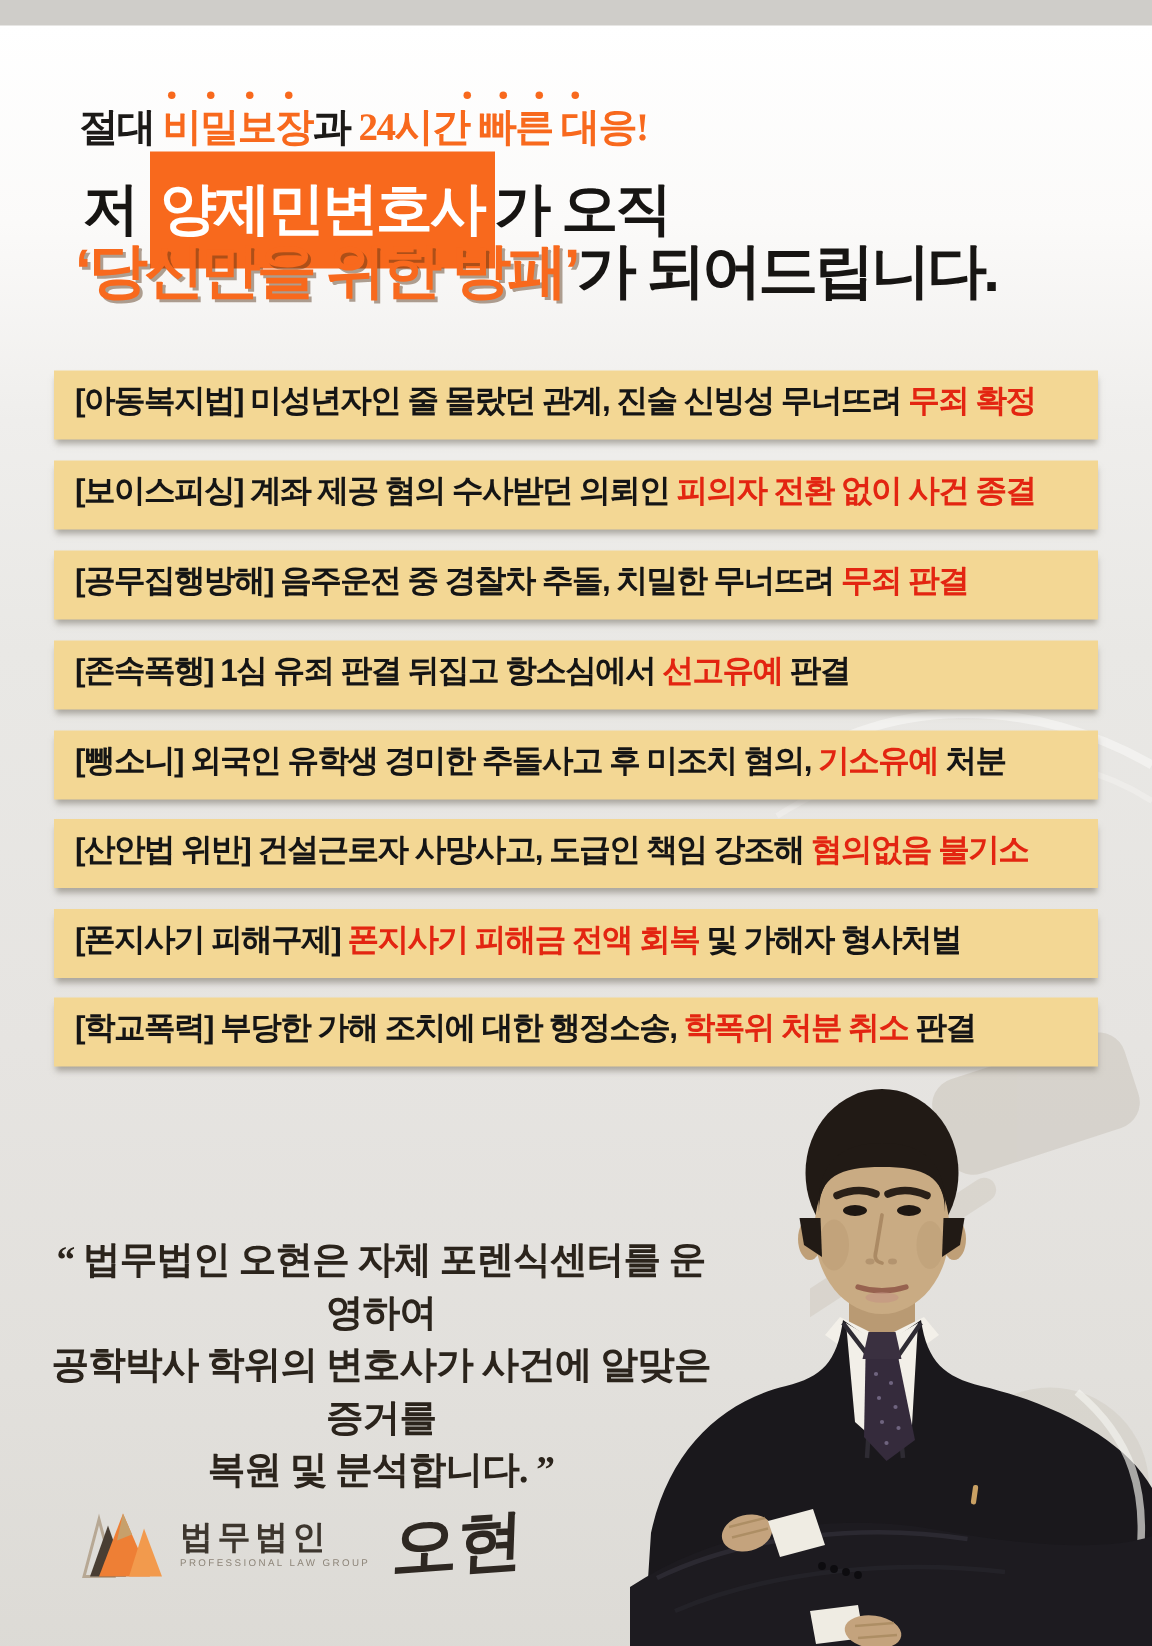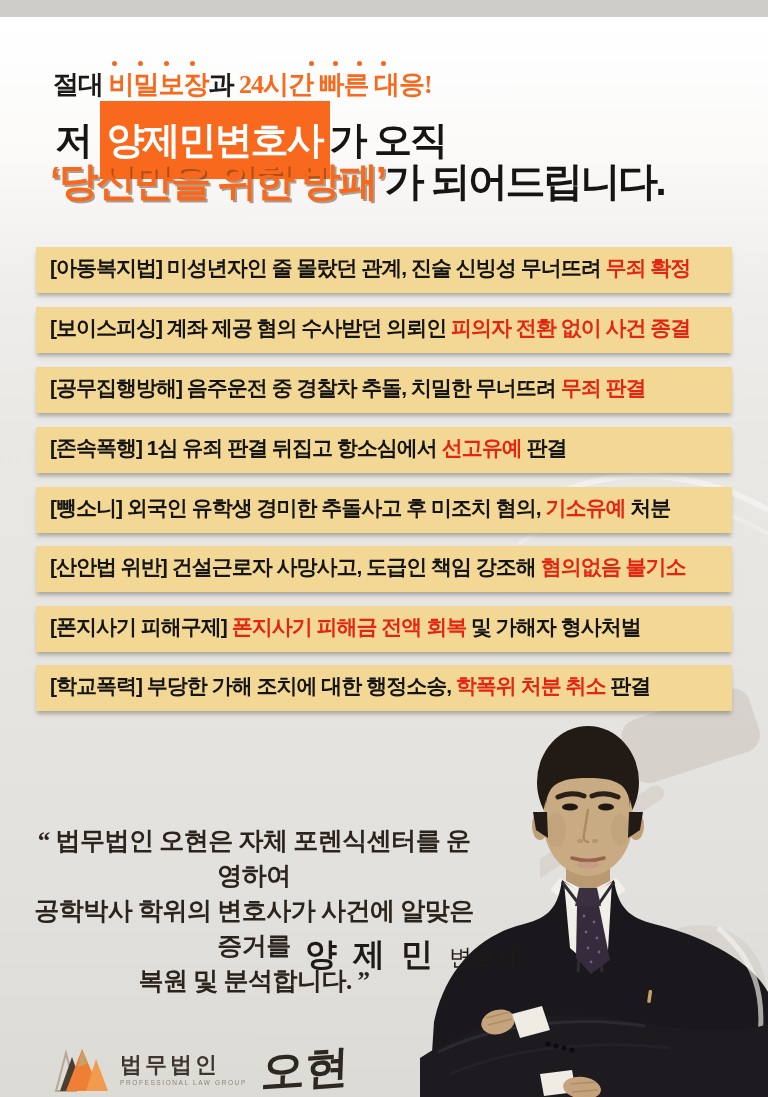--- a/index.html
+++ b/index.html
@@ -51,21 +51,21 @@
     font-family:"Liberation Serif",serif;font-weight:700;font-size:25px;letter-spacing:-0.5px;
     line-height:35px;color:#2b241c;
   }
   .signature{
     position:absolute;left:305px;top:916px;display:flex;align-items:baseline;gap:12px;
     font-family:"Liberation Serif",serif;color:#1e1a15;white-space:nowrap;
   }
   .signature .name{font-size:32px;font-weight:800;letter-spacing:4px;}
   .signature .role{font-size:23px;font-weight:400;letter-spacing:0;}
   
-  .logo{position:absolute;left:52px;top:1030px;display:flex;align-items:center;justify-content:center;}
+  .logo{position:absolute;left:52px;top:990px;display:flex;align-items:center;justify-content:center;}
   .logo-icon{width:56px;height:46px;margin-right:12px;}
   .logo-text{display:flex;flex-direction:column;justify-content:center;}
   .logo-firm{
     font-weight:800;font-size:22px;letter-spacing:3px;color:#3d362e;line-height:22px;
   }
   .logo-sub{
     font-size:6.5px;letter-spacing:1.6px;color:#8d8579;margin-top:3px;white-space:nowrap;
   }
   .logo-brand{
     font-family:"Liberation Serif",serif;font-weight:800;font-size:44px;color:#2e2822;
@@ -203,24 +203,20 @@
     <ellipse cx="162" cy="366" rx="19" ry="11" fill="#c4a37d" transform="rotate(8 162 366)"></ellipse>
     <path d="M150,362 L176,360 M152,370 L178,368" stroke="#a8895f" stroke-width="1.6" opacity="0.8"></path>
   </svg>
 
   <div class="quote">
     <div>“ 법무법인 오현은 자체 포렌식센터를 운영하여</div>
     <div>공학박사 학위의 변호사가 사건에 알맞은 증거를</div>
     <div>복원 및 분석합니다. ”</div>
   </div>
 
-  <div class="signature">
-    <span class="name">양 제 민</span>
-    <span class="role">변호사</span>
-  </div>
 
   <div class="logo">
     <svg class="logo-icon" viewBox="0 0 56 46">
       <polygon points="14,6 24,44 4,44" fill="none" stroke="#b7a894" stroke-width="2"></polygon>
       <polygon points="20,10 32,44 8,44" fill="#493e33"></polygon>
       <polygon points="30,2 48,44 14,44" fill="#ee7f35"></polygon>
       <polygon points="44,12 56,44 34,44" fill="#f29a4d"></polygon>
       <polygon points="30,2 36,16 26,20" fill="#c7a06b"></polygon>
     </svg>
     <div class="logo-text">

